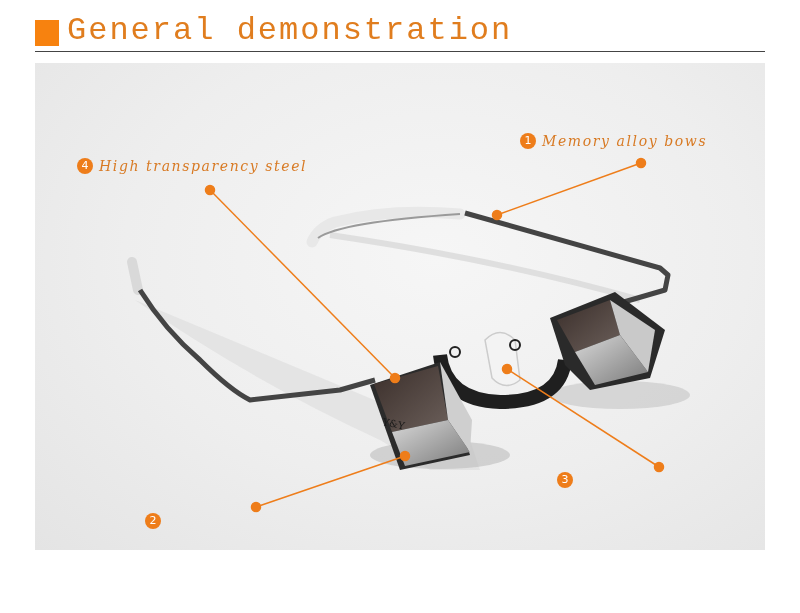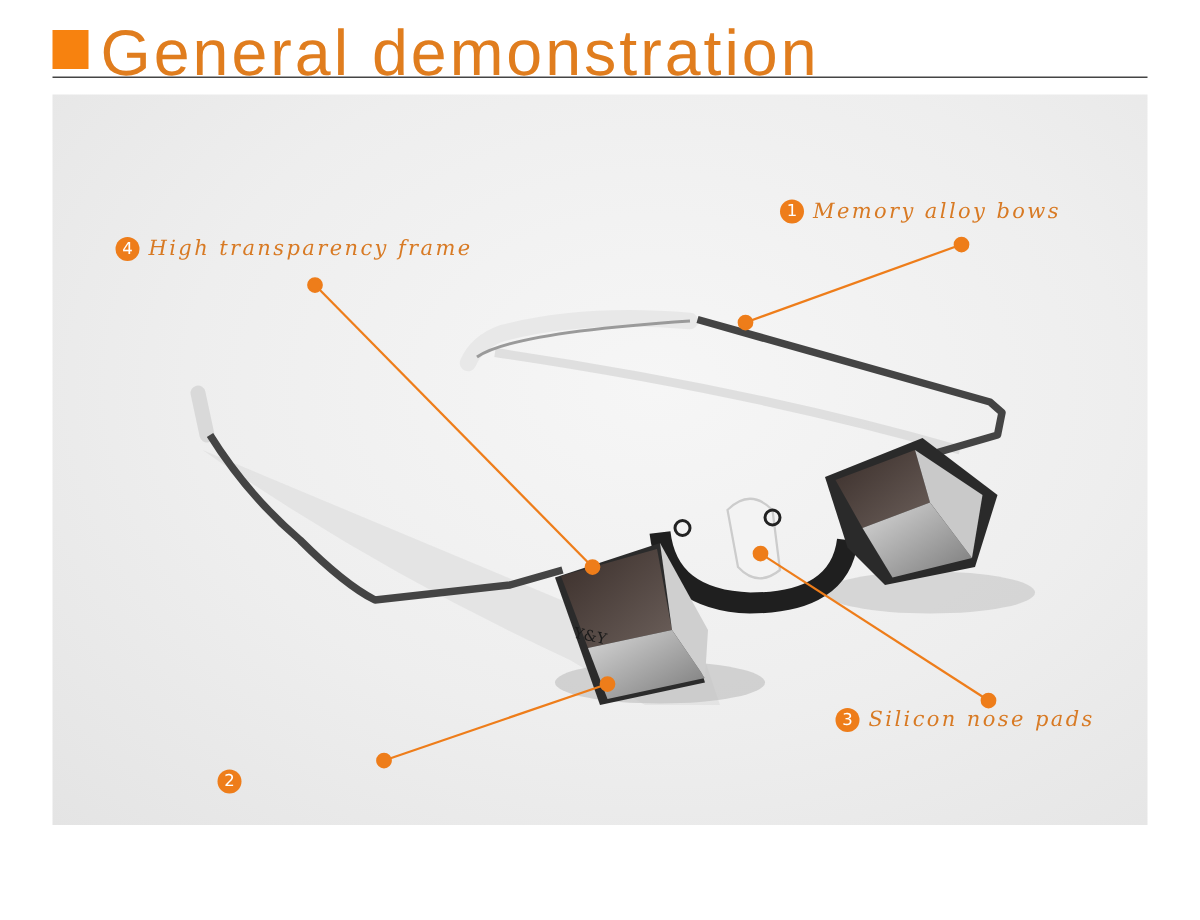--- a/index.html
+++ b/index.html
@@ -1,19 +1,19 @@
 <!DOCTYPE html>
 <html><head>
 <meta charset="utf-8">
 <style>
   html, body { margin:0; padding:0; background:#ffffff; }
   body { width:800px; height:613px; position:relative; overflow:hidden; font-family:"DejaVu Serif", serif; }
   .header { position:absolute; left:35px; top:14px; width:730px; height:38px; }
   .header-square { position:absolute; left:0; top:6px; width:24px; height:26px; background:#f7820f; }
-  .header-title { position:absolute; left:32px; top:-2px; font-family:Liberation Sans, sans-serif; font-size:43px; letter-spacing:2px; color:#e07d1e; white-space:nowrap; }
+  .header-title { position:absolute; left:32px; top:-2px; font-family:Liberation Mono, monospace; font-size:32px; letter-spacing:2px; color:#e07d1e; white-space:nowrap; }
   .header-rule { position:absolute; left:35px; top:51px; width:730px; height:1px; background:#444; }
   .photo { position:absolute; left:35px; top:63px; width:730px; height:487px;
     background: radial-gradient(ellipse at 55% 40%, #f6f6f6 0%, #eeeeee 55%, #e4e4e4 100%); overflow:hidden; }
   svg.scene { position:absolute; left:0; top:0; }
   .label { position:absolute; display:flex; align-items:center; white-space:nowrap; }
   .badge { width:16px; height:16px; border-radius:50%; background:#ee7d1a; color:#fff; font-family:"DejaVu Sans", sans-serif; font-size:11px; line-height:16px; text-align:center; margin-right:6px; }
   .label-text { font-family:"DejaVu Serif", serif; font-style:italic; font-size:14px; letter-spacing:1.6px; color:#d87a24; }
 </style>
 </head>
 <body>
@@ -90,22 +90,21 @@
         <circle cx="405" cy="456" r="4.5"></circle>
     </g>
   </svg>
 
   <div class="label" style="left:485px; top:70px;">
     <span class="badge">1</span>
     <span class="label-text">Memory alloy bows</span>
   </div>
   <div class="label" style="left:42px; top:95px;">
     <span class="badge">4</span>
-    <span class="label-text">High transparency frame</span>
+    <span class="label-text">High transparency steel</span>
   </div>
   <div class="label" style="left:522px; top:409px;">
     <span class="badge">3</span>
-    <span class="label-text">Silicon nose pads</span>
   </div>
   <div class="label" style="left:110px; top:450px;">
     <span class="badge">2</span>
   </div>
 </div>
 
 </body></html>

